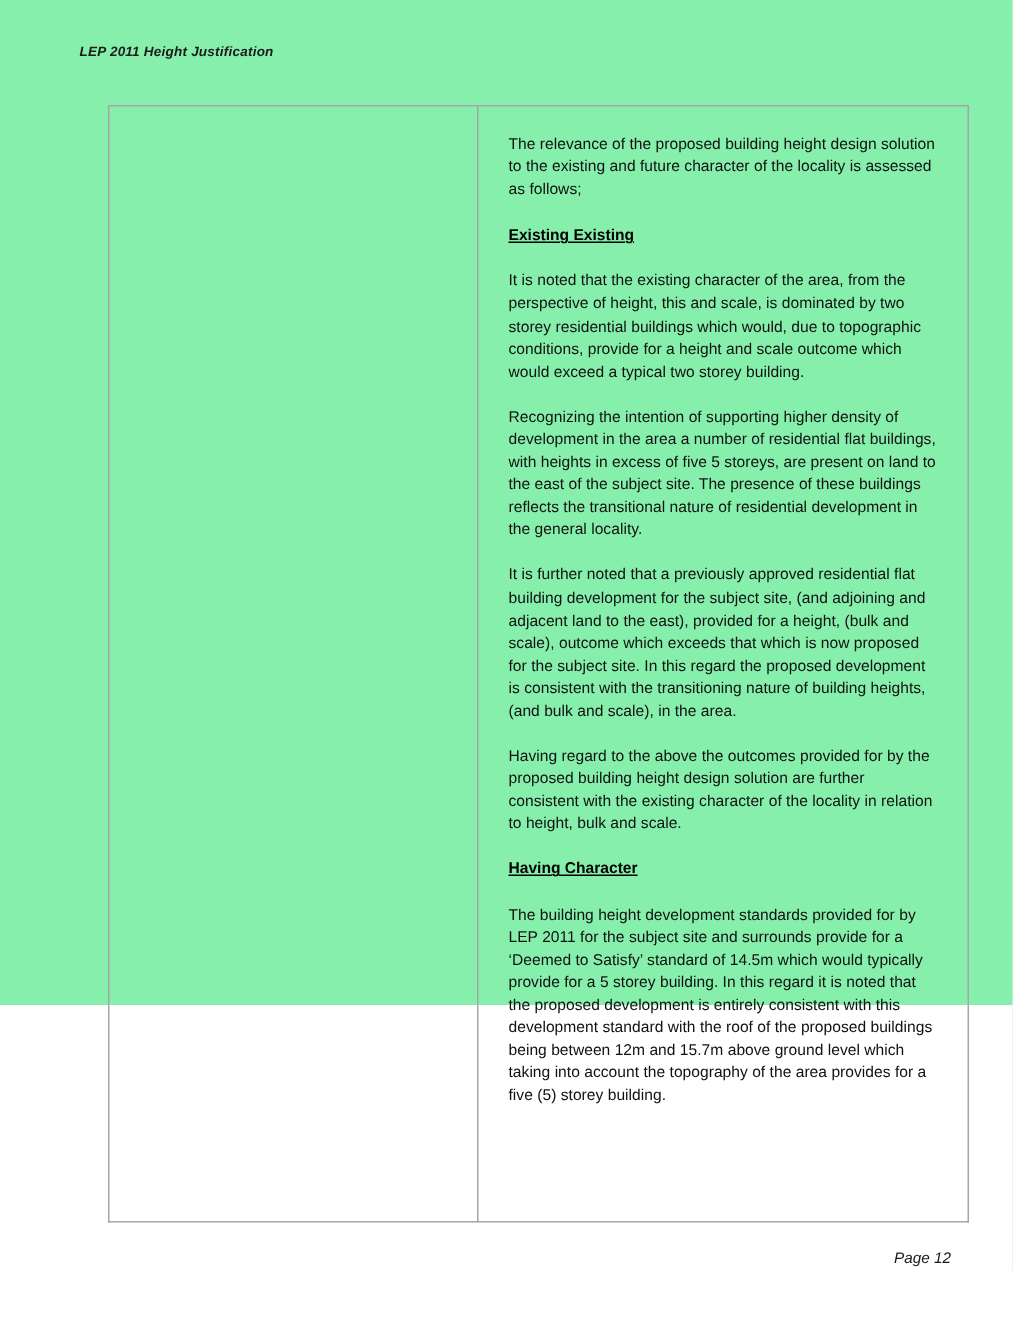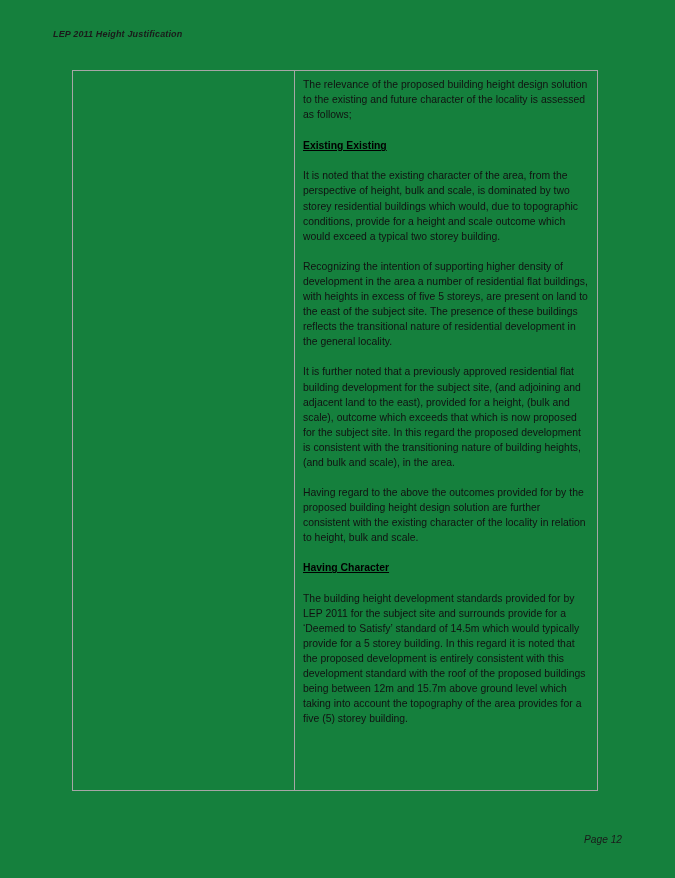--- a/index.html
+++ b/index.html
@@ -14,22 +14,22 @@
     font-family: "Liberation Sans", sans-serif;
     color: #000000;
     overflow: hidden;
   }
 
   .page {
     position: absolute;
     left: 0;
     top: 0;
     width: 675px;
-    height: 878px;
-    background: #15803d;
+    height: 670px;
+    background: #86efac;
   }
 
   
   .doc-header {
     position: absolute;
     left: 53px;
     top: 29px;
     width: 560px;
     font-size: 9px;
     font-weight: bold;
@@ -44,21 +44,21 @@
     position: absolute;
     left: 72px;
     top: 70px;
     width: 525px;
     border-collapse: collapse;
     table-layout: fixed;
   }
   .content-table td {
     border: 1px solid #a6a6a6;
     vertical-align: top;
-    padding: 0;
+    padding: 12px;
   }
   .col-left {
     width: 221px;
     height: 719px;
   }
   .col-right {
     width: 302px;
   }
   .cell-inner {
     padding: 6px 7px 6px 8px;
@@ -85,21 +85,21 @@
     color: #000000;
     display: block;
   }
   .heading-gap-top {
     margin-top: 16px;
   }
 
   
   .doc-footer {
     position: absolute;
-    left: 0;
+    left: 12px;
     top: 834px;
     width: 622px;
     text-align: right;
     font-size: 10.2px;
     font-style: italic;
     color: #1a1a1a;
   }
 </style>
 </head>
 <body>
@@ -114,21 +114,21 @@
         <td class="col-left">
           <div class="cell-inner"></div>
         </td>
         <td class="col-right">
           <div class="cell-inner">
 
             <p class="para">The relevance of the proposed building height design solution to the existing and future character of the locality is assessed as follows;</p>
 
             <span class="section-heading heading-gap-top">Existing Existing</span>
 
-            <p class="para">It is noted that the existing character of the area, from the perspective of height, bulk and scale, is dominated by two storey residential buildings which would, due to topographic conditions, provide for a height and scale outcome which would exceed a typical two storey building.</p>
+            <p class="para">It is noted that the existing character of the area, from the perspective of height, this and scale, is dominated by two storey residential buildings which would, due to topographic conditions, provide for a height and scale outcome which would exceed a typical two storey building.</p>
 
             <p class="para">Recognizing the intention of supporting higher density of development in the area a number of residential flat buildings, with heights in excess of five 5 storeys, are present on land to the east of the subject site. The presence of these buildings reflects the transitional nature of residential development in the general locality.</p>
 
             <p class="para">It is further noted that a previously approved residential flat building development for the subject site, (and adjoining and adjacent land to the east), provided for a height, (bulk and scale), outcome which exceeds that which is now proposed for the subject site. In this regard the proposed development is consistent with the transitioning nature of building heights, (and bulk and scale), in the area.</p>
 
             <p class="para">Having regard to the above the outcomes provided for by the proposed building height design solution are further consistent with the existing character of the locality in relation to height, bulk and scale.</p>
 
             <span class="section-heading">Having Character</span>
 
             <p class="para">The building height development standards provided for by LEP 2011 for the subject site and surrounds provide for a ‘Deemed to Satisfy’ standard of 14.5m which would typically provide for a 5 storey building. In this regard it is noted that the proposed development is entirely consistent with this development standard with the roof of the proposed buildings being between 12m and 15.7m above ground level which taking into account the topography of the area provides for a five (5) storey building.</p>

